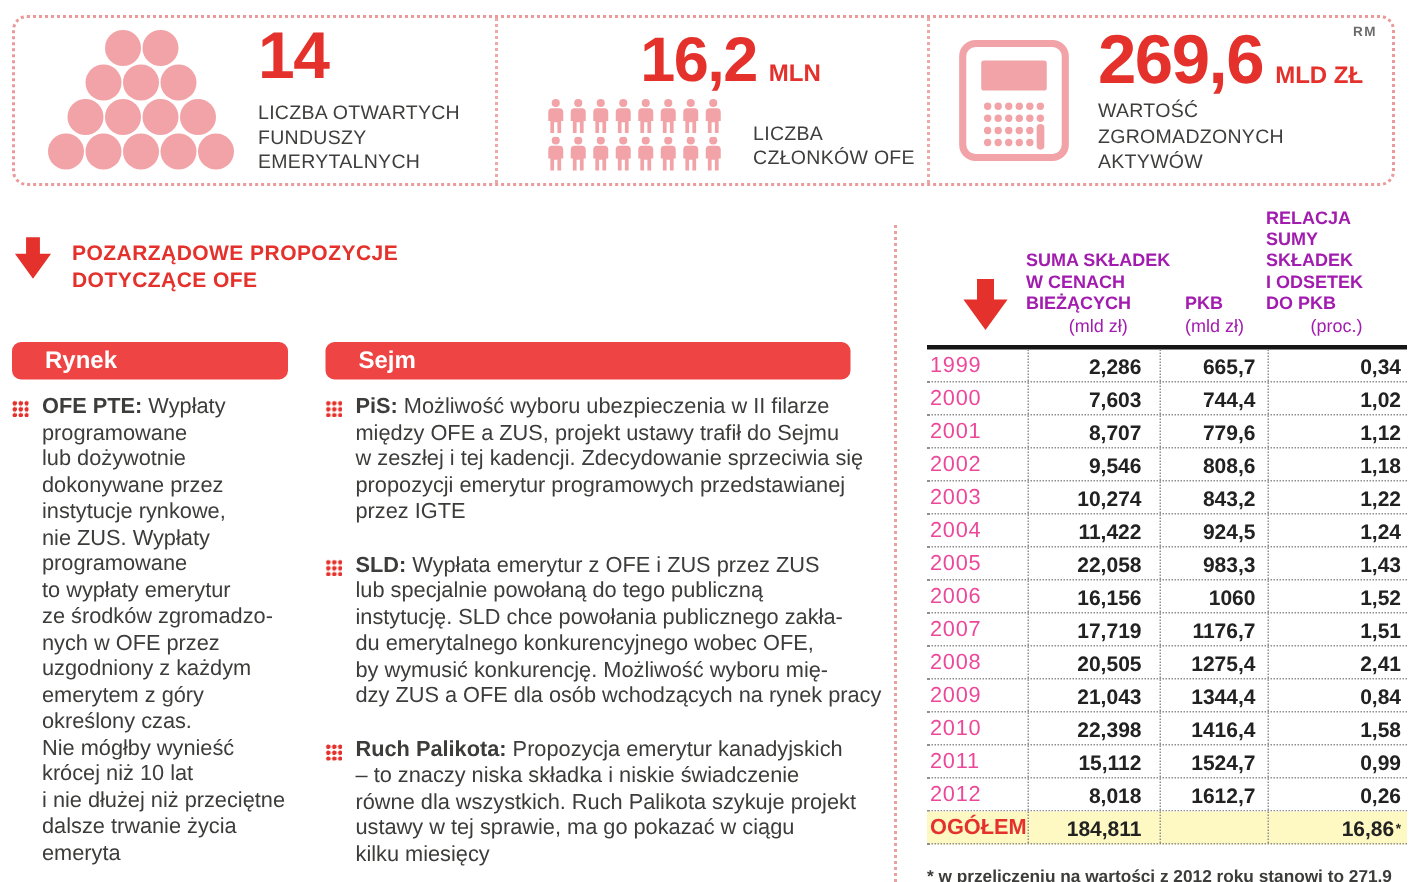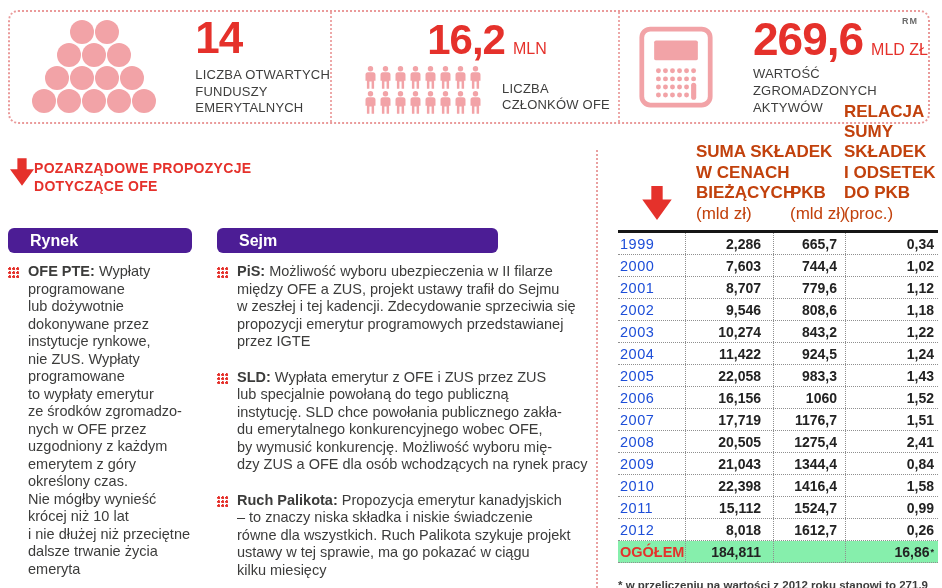--- a/index.html
+++ b/index.html
@@ -1,75 +1,75 @@
 <!DOCTYPE html>
 <html><head>
 <meta charset="utf-8">
 <style>
   html,body{margin:0;padding:0;}
   body{width:942px;height:588px;background:#fff;font-family:"Liberation Sans",sans-serif;color:#3c3c3b;position:relative;overflow:hidden;}
   .page{position:absolute;inset:0;}
 
   
   .stats-band{position:absolute;left:8px;top:10px;width:922px;height:114px;border:2px dotted #ea9a9a;border-radius:10px;display:flex;box-sizing:border-box;background:#fff;}
-  .stat{display:flex;align-items:center;box-sizing:border-box;position:relative;justify-content:space-between;}
+  .stat{display:flex;align-items:center;box-sizing:border-box;position:relative;}
   .stat-1{width:322px;border-right:2px dotted #eda8a8;padding-left:22px;gap:16px;}
   .stat-2{width:288px;border-right:2px dotted #eda8a8;padding-left:24px;flex-direction:column;align-items:center;justify-content:center;}
   .stat-3{flex:1;padding-left:18px;gap:18px;}
   .stat-number{font-size:44px;font-weight:bold;color:#e5312b;line-height:0.95;letter-spacing:-1px;}
-  .stat-unit{font-size:16px;font-weight:normal;color:#e5312b;margin-left:8px;}
+  .stat-unit{font-size:16px;font-weight:bold;color:#e5312b;margin-left:8px;}
   .num-row{display:flex;align-items:baseline;}
   .stat-label{font-size:13px;color:#3e3e3d;line-height:1.28;white-space:pre-line;margin-top:8px;letter-spacing:.2px;}
   .pyramid{display:flex;flex-direction:column;align-items:center;}
   .pyr-row{display:flex;gap:1px;margin-top:-1px;}
   .pyr-row .c{width:24px;height:24px;border-radius:50%;background:#f2a3a7;}
   .people-row{display:flex;align-items:center;margin-top:7px;gap:18px;}
   .people-grid{display:grid;grid-template-columns:repeat(8,15px);row-gap:2px;}
   svg.person{width:13px;height:23px;fill:#f2a3a7;}
   .calc-icon{flex:0 0 auto;}
   .rm{position:absolute;top:4px;right:10px;font-size:9px;font-weight:bold;color:#6b6b6b;letter-spacing:1px;}
 
   
-  .proposals-head{position:absolute;left:10px;top:158px;display:flex;align-items:flex-start;}
+  .proposals-head{position:absolute;left:10px;top:158px;display:flex;gap:14px;align-items:flex-start;}
   .proposals-title{font-size:14px;font-weight:bold;color:#e5312b;white-space:pre-line;line-height:1.25;letter-spacing:.3px;padding-top:2px;}
 
   
   .col{position:absolute;top:228px;}
   .col-rynek{left:8px;width:184px;}
   .col-sejm{left:217px;width:378px;}
-  .col-header{height:25px;background:#4c1d95;border-radius:6px;color:#fff;font-weight:bold;font-size:16px;line-height:25px;padding-left:22px;box-sizing:border-box;}
-  .col-sejm .col-header{width:281px;}
+  .col-header{height:25px;background:#ef4444;border-radius:6px;color:#fff;font-weight:bold;font-size:16px;line-height:25px;padding-left:22px;box-sizing:border-box;}
+  .col-sejm .col-header{width:350px;}
   .para{position:relative;padding-left:20px;font-size:14.5px;line-height:17.5px;color:#3c3c3b;margin-top:10px;}
   .para + .para{margin-top:18px;}
   .para .lead{font-weight:bold;}
   .para .ptext{white-space:pre-line;}
   .bullet{position:absolute;left:0;top:4px;width:11px;height:11px;background-image:radial-gradient(circle at 1.8px 1.8px,#e5312b 1.4px,rgba(0,0,0,0) 1.6px);background-size:4px 4px;}
 
   
   .vsep{position:absolute;left:596px;top:150px;height:438px;width:0;border-left:2px dotted #e9a0a0;}
 
   
   .table-panel{position:absolute;left:618px;top:142px;width:320px;}
   .t-head{position:relative;height:88px;}
   .t-arrow{position:absolute;left:24px;bottom:10px;}
-  .th{position:absolute;bottom:6px;font-size:17px;line-height:1.2;color:#c2410c;}
+  .th{position:absolute;bottom:6px;font-size:12px;line-height:1.2;color:#a21caf;}
   .th .tt{font-weight:bold;white-space:pre-line;display:block;}
-  .th .sub{font-weight:normal;display:block;}
-  .th-suma{left:78px;}
+  .th .sub{font-weight:normal;display:block;text-align:center;}
+  .th-suma{left:66px;}
   .th-pkb{left:172px;}
   .th-relacja{left:226px;}
   .t-body{border-top:3px solid #161616;}
   .t-row{display:grid;grid-template-columns:67px 88px 72px 93px;height:21px;align-items:stretch;border-bottom:1px dotted #8f8f8f;font-size:14px;}
   .td{box-sizing:border-box;display:flex;align-items:center;}
-  .td.year{padding-left:2px;font-size:14.5px;letter-spacing:.5px;color:#1d4ed8;}
+  .td.year{padding-left:2px;font-size:14.5px;letter-spacing:.5px;color:#ec4899;}
   .td.suma,.td.pkb,.td.relacja{justify-content:flex-end;font-weight:bold;border-left:1px dotted #8f8f8f;color:#222;}
   .td.suma{padding-right:12px;}
   .td.pkb{padding-right:8px;}
   .td.relacja{padding-right:4px;}
-  .t-row.total{background:#86efac;}
+  .t-row.total{background:#fef9c3;}
   .t-row.total .year{color:#e5312b;font-weight:bold;letter-spacing:0;}
   .t-row.total sup{font-size:9px;font-weight:bold;margin-left:1px;}
   .footnote{margin-top:16px;font-size:11.5px;font-weight:bold;color:#3c3c3b;}
   .hidden-defs{position:absolute;width:0;height:0;overflow:hidden;}
 </style>
 </head>
 <body>
 
 <svg class="hidden-defs" aria-hidden="true">
   <symbol id="person-sym" viewBox="0 0 12 23">

